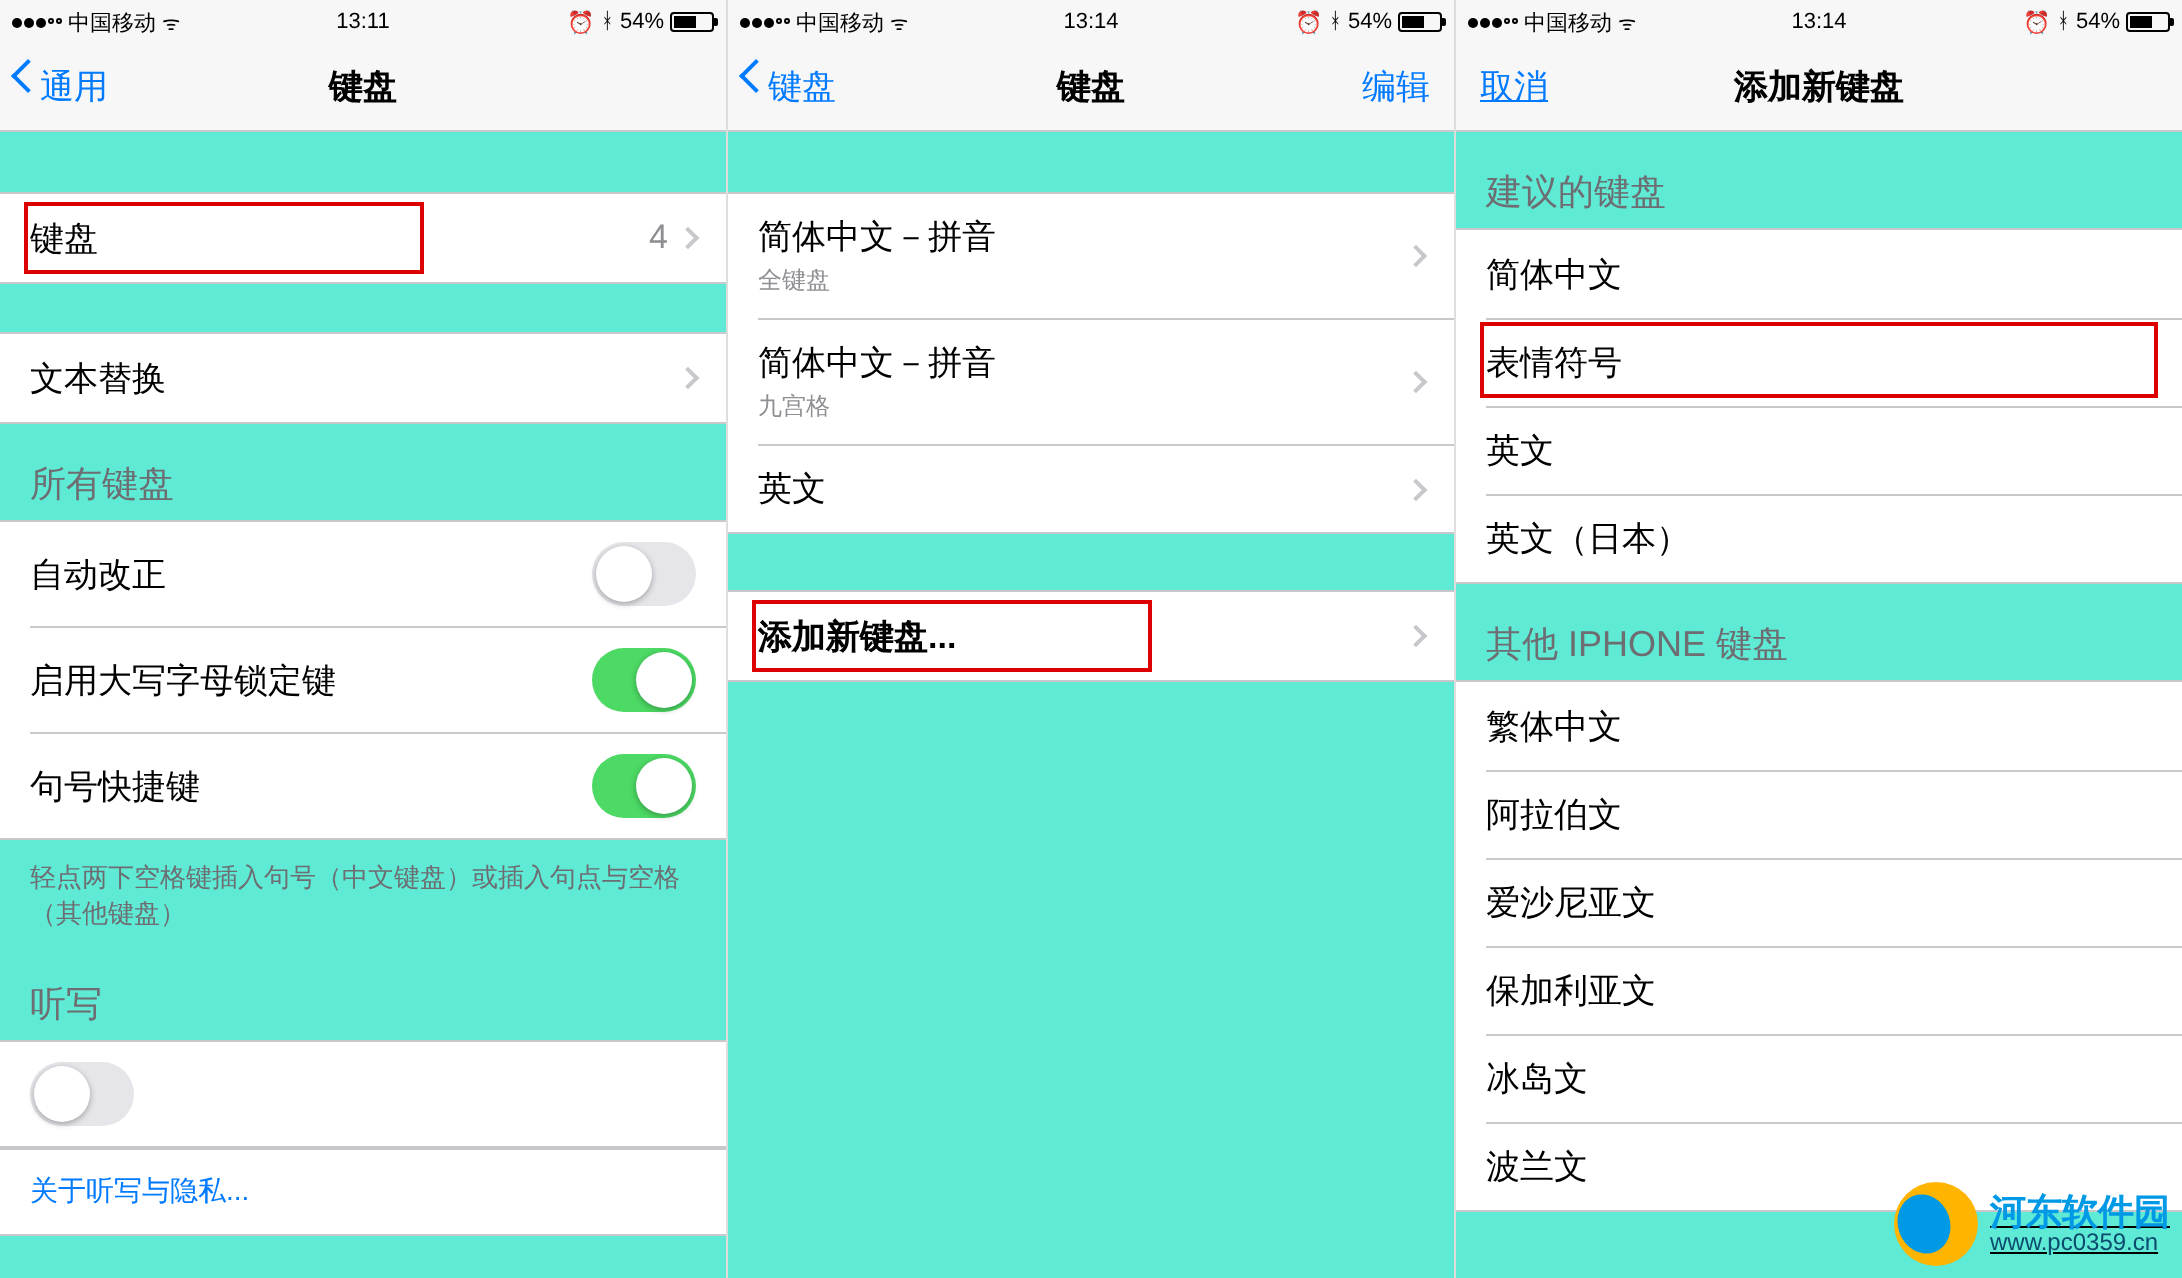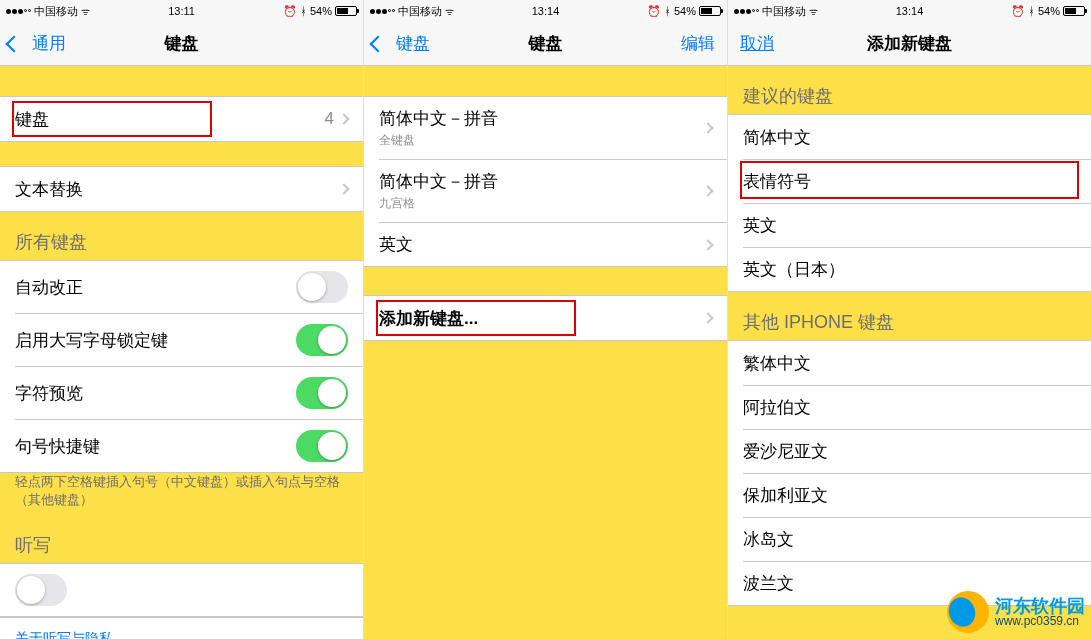--- a/index.html
+++ b/index.html
@@ -1,45 +1,45 @@
 <!DOCTYPE html>
 <html><head>
 <meta charset="utf-8">
 <style>
   * { box-sizing: border-box; margin: 0; padding: 0; font-family: -apple-system, "Helvetica Neue", Arial, sans-serif; }
   body { background: #fff; width: 1091px; height: 639px; position: relative; overflow: hidden; }
   .phones { display: flex; width: 100%; height: 100%; }
-  .phone { flex: 1; border-right: 1px solid #ddd; background: #fde047; display: flex; flex-direction: column; position: relative; overflow: hidden; }
+  .phone { flex: 1; border-right: 1px solid #ddd; background: #5eead4; display: flex; flex-direction: column; position: relative; overflow: hidden; }
   .phone:last-child { border-right: none; }
 
   
   .status { height: 22px; background: #f7f7f8; font-size: 11px; display: flex; align-items: center; padding: 0 6px; color: #000; position: relative; }
   .st-left { display: flex; align-items: center; gap: 3px; }
   .dots { display: flex; gap: 1px; }
   .dot { width: 5px; height: 5px; border-radius: 50%; background: #000; }
   .dot.empty { background: transparent; border: 1px solid #000; width: 3px; height: 3px; }
   .carrier { font-size: 11px; }
   .wifi { font-size: 10px; }
   .st-time { position: absolute; left: 50%; transform: translateX(-50%); font-weight: 400; font-size: 11px; }
   .st-right { margin-left: auto; display: flex; align-items: center; gap: 3px; font-size: 11px; }
   .batt-ico { width: 22px; height: 10px; border: 1px solid #000; border-radius: 2px; position: relative; }
   .batt-ico::after { content: ""; position: absolute; right: -3px; top: 2px; width: 2px; height: 4px; background: #000; border-radius: 0 1px 1px 0; }
   .batt-ico i { position: absolute; left: 1px; top: 1px; bottom: 1px; width: 54%; background: #000; }
 
   
   .nav { height: 44px; background: #f7f7f8; border-bottom: 1px solid #c8c7cc; display: flex; align-items: center; justify-content: center; position: relative; }
   .nav-title { font-size: 17px; font-weight: 600; color: #000; }
-  .nav-left { position: absolute; left: 8px; display: flex; align-items: center; color: #007aff; font-size: 17px; gap: 12px; }
+  .nav-left { position: absolute; left: 8px; display: flex; color: #007aff; font-size: 17px; gap: 0; }
   .nav-right { position: absolute; right: 12px; color: #007aff; font-size: 17px; }
   .chev-left { width: 12px; height: 12px; border-left: 2.5px solid #007aff; border-bottom: 2.5px solid #007aff; transform: rotate(45deg); }
 
   .content { flex: 1; overflow-y: hidden; }
 
   .sec-header { font-size: 18px; color: #6d6d72; padding: 18px 15px 6px; }
-  .sec-footer { font-size: 13px; color: #6d6d72; padding: 0 15px 6px; line-height: 1.4; }
+  .sec-footer { font-size: 13px; color: #6d6d72; padding: 10px 15px 6px; line-height: 1.4; }
 
   .group { background: #fff; border-top: 1px solid #c8c7cc; border-bottom: 1px solid #c8c7cc; }
   .row { min-height: 44px; padding: 10px 15px; display: flex; align-items: center; position: relative; font-size: 17px; color: #000; }
   .row + .row { border-top: 1px solid #c8c7cc; margin-left: 15px; padding-left: 0; padding-right: 15px; }
   .row + .row::before { content: ""; position: absolute; }
   .row .label { flex: 1; }
   .row .sub { font-size: 12px; color: #8e8e93; display: block; margin-top: 2px; }
   .row .detail { color: #8e8e93; font-size: 17px; margin-right: 6px; }
   .chev { width: 8px; height: 8px; border-top: 2px solid #c7c7cc; border-right: 2px solid #c7c7cc; transform: rotate(45deg); }
   .switch { width: 52px; height: 32px; border-radius: 16px; background: #e5e5ea; position: relative; }
@@ -50,21 +50,21 @@
 
   .spacer-top { height: 30px; }
 
   .redbox { position: absolute; border: 2px solid #d00; pointer-events: none; }
 
   
 
   .footer-logo { position: absolute; right: 6px; bottom: 6px; display: flex; align-items: center; gap: 6px; }
   .flogo { width: 42px; height: 42px; border-radius: 50%; background: #ffb400; position: relative; overflow: hidden; }
   .flogo::before { content: ""; position: absolute; left: 2px; top: 6px; width: 26px; height: 30px; background: #0099e5; border-radius: 50% 50% 50% 50%; transform: rotate(-20deg); }
-  .ftext { display: flex; flex-direction: column; line-height: 1; }
+  .ftext { display: flex; flex-direction: column; line-height: 1; text-decoration: underline; }
   .ftext .t1 { font-size: 18px; font-weight: 700; color: #0099e5; }
   .ftext .t2 { font-size: 12px; color: #0c4a6e; }
 </style>
 </head>
 <body>
 
 <div class="phones">
 
   <div class="phone">
     <div class="status">
@@ -121,26 +121,20 @@
               <i></i>
             </span>
         </div>
         <div class="row">
           <span class="label">启用大写字母锁定键</span>
           <span class="switch on">
               <i></i>
             </span>
         </div>
         <div class="row">
-          <span class="label">字符预览</span>
-          <span class="switch on">
-              <i></i>
-            </span>
-        </div>
-        <div class="row">
           <span class="label">句号快捷键</span>
           <span class="switch on">
               <i></i>
             </span>
         </div>
       </div>
       <div class="sec-footer">轻点两下空格键插入句号（中文键盘）或插入句点与空格（其他键盘）</div>
       <div class="sec-header">听写</div>
       <div class="group">
         <div class="row">

